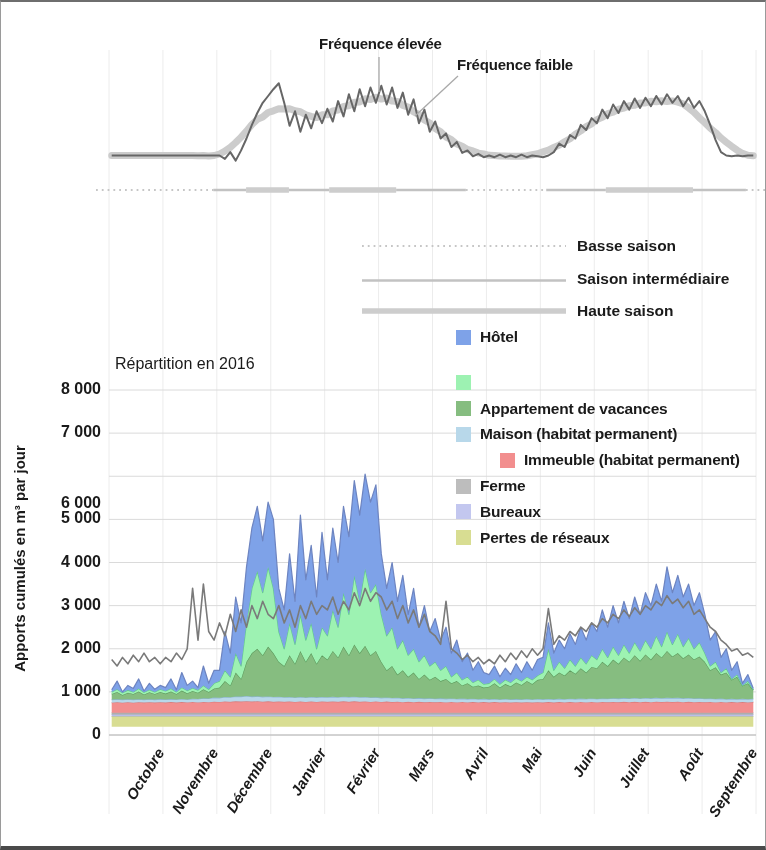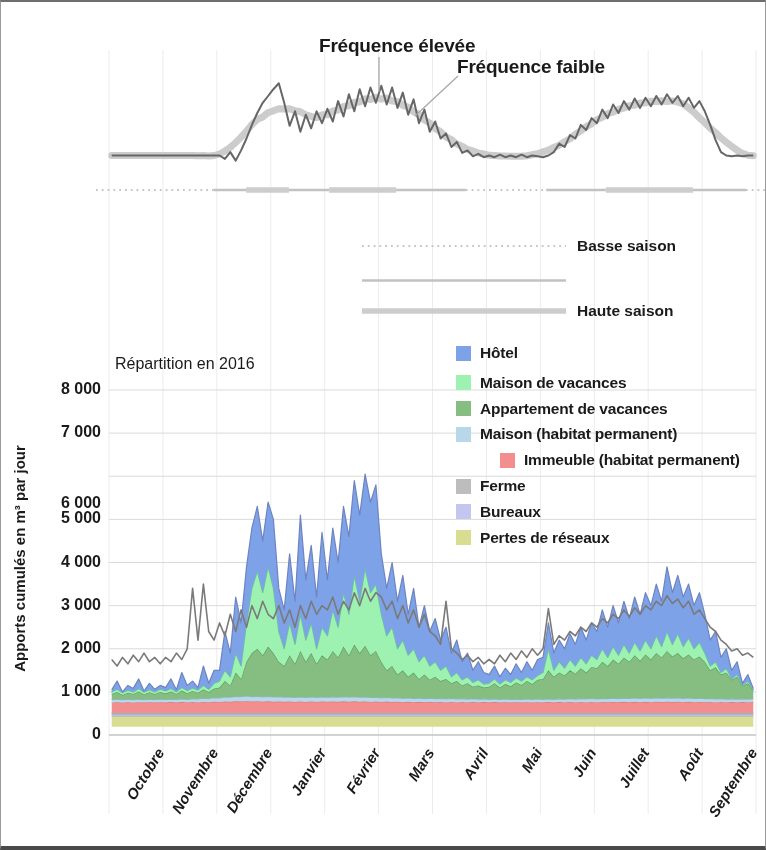--- a/index.html
+++ b/index.html
@@ -4,21 +4,21 @@
 <style>
   html,body{margin:0;padding:0;background:#e8e8e8;font-family:"Liberation Sans","DejaVu Sans",sans-serif;}
   #stage{
     position:relative;width:766px;height:850px;margin:0 auto;background:#ffffff;
     border-left:1px solid #9a9a9a;border-right:1px solid #9a9a9a;
     border-top:2px solid #6e6e6e;border-bottom:4px solid #4a4a4a;
     box-sizing:border-box;overflow:hidden;
   }
   #chart-svg{position:absolute;left:0;top:0;}
   .txt{position:absolute;color:#1a1a1a;white-space:nowrap;}
-  .ann{font-size:19px;font-weight:bold;letter-spacing:-0.2px;}
+  .ann{font-size:15px;font-weight:bold;letter-spacing:-0.2px;}
   .season-label{font-size:15.5px;font-weight:bold;}
   #main-title{left:114px;top:353px;font-size:16px;font-weight:normal;}
   #y-axis-title{
     left:-132px;top:548px;width:300px;text-align:center;font-size:15px;font-weight:bold;
     transform:rotate(-90deg);transform-origin:center center;
   }
   .ytick{position:absolute;width:72px;text-align:right;font-size:16px;font-weight:bold;color:#1a1a1a;}
   .xmonth{
     position:absolute;width:110px;text-align:right;font-size:15px;font-style:italic;font-weight:bold;
     color:#1a1a1a;transform:rotate(-58deg);transform-origin:100% 0;white-space:nowrap;
@@ -89,20 +89,21 @@
       <path d="M110.7,687.7L116.1,679.1L121.5,689.9L126.9,683.4L132.3,686.4L137.7,676.9L143.0,689.0L148.4,681.3L153.8,687.3L159.2,683.4L164.6,685.6L170.0,676.9L175.4,687.7L180.8,670.5L186.2,683.4L191.6,679.1L197.0,685.6L202.4,664.0L207.7,681.3L213.1,668.3L218.5,668.3L223.9,629.5L229.3,651.1L234.7,595.0L240.1,620.9L245.5,564.8L250.9,526.0L256.3,504.4L261.7,538.9L267.1,500.1L272.4,517.4L277.8,586.4L283.2,607.9L288.6,551.9L294.0,599.3L299.4,513.1L304.8,577.8L310.2,543.3L315.6,595.0L321.0,530.3L326.4,577.8L331.8,526.0L337.1,560.5L342.5,504.4L347.9,534.6L353.3,478.6L358.7,513.1L364.1,472.1L369.5,500.1L374.9,482.9L380.3,551.9L385.7,586.4L391.1,560.5L396.5,599.3L401.8,573.4L407.2,612.3L412.6,586.4L418.0,625.2L423.4,603.6L428.8,629.5L434.2,616.6L439.6,638.1L445.0,625.2L450.4,651.1L455.8,638.1L461.2,659.7L466.5,651.1L471.9,668.3L477.3,659.7L482.7,670.5L488.1,672.6L493.5,664.0L498.9,674.8L504.3,666.2L509.7,672.6L515.1,661.8L520.5,670.5L525.9,659.7L531.2,668.3L536.6,657.5L542.0,655.4L547.4,620.9L552.8,651.1L558.2,638.1L563.6,646.8L569.0,631.7L574.4,642.4L579.8,625.2L585.2,638.1L590.6,620.9L595.9,629.5L601.3,607.9L606.7,625.2L612.1,603.6L617.5,620.9L622.9,599.3L628.3,616.6L633.7,595.0L639.1,612.3L644.5,590.7L649.9,603.6L655.3,582.1L660.6,599.3L666.0,564.8L671.4,590.7L676.8,573.4L682.2,595.0L687.6,582.1L693.0,603.6L698.4,590.7L703.8,612.3L709.2,638.1L714.6,629.5L720.0,655.4L725.3,646.8L730.7,668.3L736.1,659.7L741.5,681.3L746.9,672.6L752.3,686.4L752.3,687.7L746.9,679.1L741.5,683.4L736.1,672.6L730.7,676.9L725.3,666.2L720.0,670.5L714.6,659.7L709.2,664.0L703.8,651.1L698.4,640.3L693.0,646.8L687.6,636.0L682.2,644.6L676.8,631.7L671.4,642.4L666.0,629.5L660.6,644.6L655.3,633.8L649.9,646.8L644.5,638.1L639.1,648.9L633.7,640.3L628.3,651.1L622.9,642.4L617.5,653.2L612.1,644.6L606.7,655.4L601.3,646.8L595.9,657.5L590.6,653.2L585.2,661.8L579.8,655.4L574.4,664.0L569.0,657.5L563.6,666.2L558.2,659.7L552.8,668.3L547.4,646.8L542.0,670.5L536.6,673.5L531.2,677.8L525.9,674.8L520.5,679.1L515.1,676.1L509.7,680.4L504.3,677.8L498.9,682.1L493.5,676.9L488.1,681.3L482.7,682.1L477.3,677.8L471.9,680.4L466.5,674.8L461.2,677.8L455.8,670.5L450.4,674.8L445.0,664.0L439.6,668.3L434.2,659.7L428.8,664.0L423.4,653.2L418.0,659.7L412.6,646.8L407.2,653.2L401.8,638.1L396.5,646.8L391.1,625.2L385.7,633.8L380.3,612.3L374.9,582.1L369.5,590.7L364.1,566.5L358.7,599.3L353.3,573.4L347.9,612.3L342.5,590.7L337.1,625.2L331.8,607.9L326.4,633.8L321.0,625.2L315.6,646.8L310.2,620.9L304.8,638.1L299.4,612.3L294.0,642.4L288.6,620.9L283.2,646.8L277.8,629.5L272.4,586.4L267.1,564.8L261.7,590.7L256.3,569.1L250.9,586.4L245.5,620.9L240.1,664.0L234.7,651.1L229.3,674.8L223.9,668.3L218.5,679.1L213.1,681.3L207.7,687.3L202.4,683.4L197.0,688.1L191.6,686.0L186.2,688.6L180.8,685.6L175.4,689.9L170.0,686.4L164.6,689.0L159.2,687.3L153.8,689.9L148.4,687.7L143.0,690.3L137.7,686.4L132.3,689.9L126.9,688.1L121.5,690.7L116.1,687.3L110.7,689.9Z" fill="#7ea2e8" stroke="none"></path>
       <polyline points="110.7,687.7 116.1,679.1 121.5,689.9 126.9,683.4 132.3,686.4 137.7,676.9 143.0,689.0 148.4,681.3 153.8,687.3 159.2,683.4 164.6,685.6 170.0,676.9 175.4,687.7 180.8,670.5 186.2,683.4 191.6,679.1 197.0,685.6 202.4,664.0 207.7,681.3 213.1,668.3 218.5,668.3 223.9,629.5 229.3,651.1 234.7,595.0 240.1,620.9 245.5,564.8 250.9,526.0 256.3,504.4 261.7,538.9 267.1,500.1 272.4,517.4 277.8,586.4 283.2,607.9 288.6,551.9 294.0,599.3 299.4,513.1 304.8,577.8 310.2,543.3 315.6,595.0 321.0,530.3 326.4,577.8 331.8,526.0 337.1,560.5 342.5,504.4 347.9,534.6 353.3,478.6 358.7,513.1 364.1,472.1 369.5,500.1 374.9,482.9 380.3,551.9 385.7,586.4 391.1,560.5 396.5,599.3 401.8,573.4 407.2,612.3 412.6,586.4 418.0,625.2 423.4,603.6 428.8,629.5 434.2,616.6 439.6,638.1 445.0,625.2 450.4,651.1 455.8,638.1 461.2,659.7 466.5,651.1 471.9,668.3 477.3,659.7 482.7,670.5 488.1,672.6 493.5,664.0 498.9,674.8 504.3,666.2 509.7,672.6 515.1,661.8 520.5,670.5 525.9,659.7 531.2,668.3 536.6,657.5 542.0,655.4 547.4,620.9 552.8,651.1 558.2,638.1 563.6,646.8 569.0,631.7 574.4,642.4 579.8,625.2 585.2,638.1 590.6,620.9 595.9,629.5 601.3,607.9 606.7,625.2 612.1,603.6 617.5,620.9 622.9,599.3 628.3,616.6 633.7,595.0 639.1,612.3 644.5,590.7 649.9,603.6 655.3,582.1 660.6,599.3 666.0,564.8 671.4,590.7 676.8,573.4 682.2,595.0 687.6,582.1 693.0,603.6 698.4,590.7 703.8,612.3 709.2,638.1 714.6,629.5 720.0,655.4 725.3,646.8 730.7,668.3 736.1,659.7 741.5,681.3 746.9,672.6 752.3,686.4" fill="none" stroke="#6d84c0" stroke-width="1.2" stroke-linejoin="round"></polyline>
       <polyline points="110.7,657.5 116.1,664.0 121.5,655.4 126.9,661.8 132.3,653.2 137.7,659.7 143.0,651.1 148.4,659.7 153.8,655.4 159.2,661.8 164.6,655.4 170.0,659.7 175.4,651.1 180.8,657.5 186.2,646.8 191.6,586.4 197.0,638.1 202.4,582.1 207.7,629.5 213.1,638.1 218.5,620.9 223.9,633.8 229.3,612.3 234.7,629.5 240.1,607.9 245.5,625.2 250.9,603.6 256.3,616.6 261.7,599.3 267.1,612.3 272.4,616.6 277.8,603.6 283.2,620.9 288.6,607.9 294.0,625.2 299.4,603.6 304.8,616.6 310.2,599.3 315.6,612.3 321.0,603.6 326.4,607.9 331.8,595.0 337.1,612.3 342.5,599.3 347.9,607.9 353.3,590.7 358.7,603.6 364.1,586.4 369.5,599.3 374.9,590.7 380.3,595.0 385.7,607.9 391.1,599.3 396.5,616.6 401.8,603.6 407.2,620.9 412.6,607.9 418.0,625.2 423.4,612.3 428.8,629.5 434.2,633.8 439.6,642.4 445.0,599.3 450.4,646.8 455.8,651.1 461.2,657.5 466.5,653.2 471.9,659.7 477.3,655.4 482.7,661.8 488.1,657.5 493.5,661.8 498.9,653.2 504.3,659.7 509.7,651.1 515.1,657.5 520.5,648.9 525.9,655.4 531.2,646.8 536.6,653.2 542.0,646.8 547.4,606.6 552.8,642.4 558.2,633.8 563.6,638.1 569.0,629.5 574.4,633.8 579.8,625.2 585.2,629.5 590.6,620.9 595.9,625.2 601.3,616.6 606.7,620.9 612.1,612.3 617.5,616.6 622.9,607.9 628.3,614.4 633.7,605.8 639.1,612.3 644.5,603.6 649.9,607.9 655.3,599.3 660.6,603.6 666.0,593.7 671.4,601.5 676.8,597.2 682.2,605.8 687.6,599.3 693.0,612.3 698.4,607.9 703.8,616.6 709.2,625.2 714.6,629.5 720.0,638.1 725.3,642.4 730.7,648.9 736.1,646.8 741.5,653.2 746.9,651.1 752.3,655.4" fill="none" stroke="#7a7a7a" stroke-width="1.6" stroke-linejoin="round"></polyline>
       <line x1="108" y1="733" x2="755" y2="733" stroke="#c4c4c4" stroke-width="1"></line>
     </svg>
 
   <div class="txt ann" style="left:318px;top:33px;">Fréquence élevée</div>
   <div class="txt ann" style="left:456px;top:54px;">Fréquence faible</div>
 
   <div class="txt season-label" style="left:576px;top:235px;text-align:right;">Basse saison</div>
+  <div class="txt season-label" style="left:576px;top:268px;">Saison intermédiaire</div>
   <div class="txt season-label" style="left:576px;top:300px;">Haute saison</div>
 
   <div class="txt" id="main-title">Répartition en 2016</div>
 
   <div class="txt" id="y-axis-title">Apports cumulés en m³ par jour</div>
 
   <div id="ytick-container">
       <div class="ytick" style="left: 28px; top: 378px;">8 000</div>
       <div class="ytick" style="left: 28px; top: 421.125px;">7 000</div>
       <div class="ytick" style="left: 28px; top: 464.25px; margin-top: 28px;">6 000</div>
@@ -121,27 +122,26 @@
       <div class="xmonth" style="left: 257.878px; top: 743px;">Février</div>
       <div class="xmonth" style="left: 311.795px; top: 743px;">Mars</div>
       <div class="xmonth" style="left: 365.712px; top: 743px;">Avril</div>
       <div class="xmonth" style="left: 419.628px; top: 743px;">Mai</div>
       <div class="xmonth" style="left: 473.545px; top: 743px;">Juin</div>
       <div class="xmonth" style="left: 527.462px; top: 743px;">Juillet</div>
       <div class="xmonth" style="left: 581.378px; top: 743px;">Août</div>
       <div class="xmonth" style="left: 635.295px; top: 743px;">Septembre</div>
     </div>
   <div id="area-legend-container">
-      <div class="legend-row" style="left: 455px; top: 340px;">
+      <div class="legend-row" style="left: 455px; top: 324px;">
         <span class="legend-swatch" style="background: rgb(126, 162, 232);"></span>
         <span class="legend-label">Hôtel</span>
       </div>
       <div class="legend-row" style="left: 455px; top: 369.8px;">
         <span class="legend-swatch" style="background: rgb(157, 242, 178);"></span>
-        <span class="legend-label">Maison de vacances</span>
       </div>
       <div class="legend-row" style="left: 455px; top: 395.6px;">
         <span class="legend-swatch" style="background: rgb(134, 189, 128);"></span>
         <span class="legend-label">Appartement de vacances</span>
       </div>
       <div class="legend-row" style="left: 455px; top: 421.4px;">
         <span class="legend-swatch" style="background: rgb(184, 216, 234);"></span>
         <span class="legend-label">Maison (habitat permanent)</span>
       </div>
       <div class="legend-row" style="left: 455px; top: 447.2px; margin-left: 44px;">

